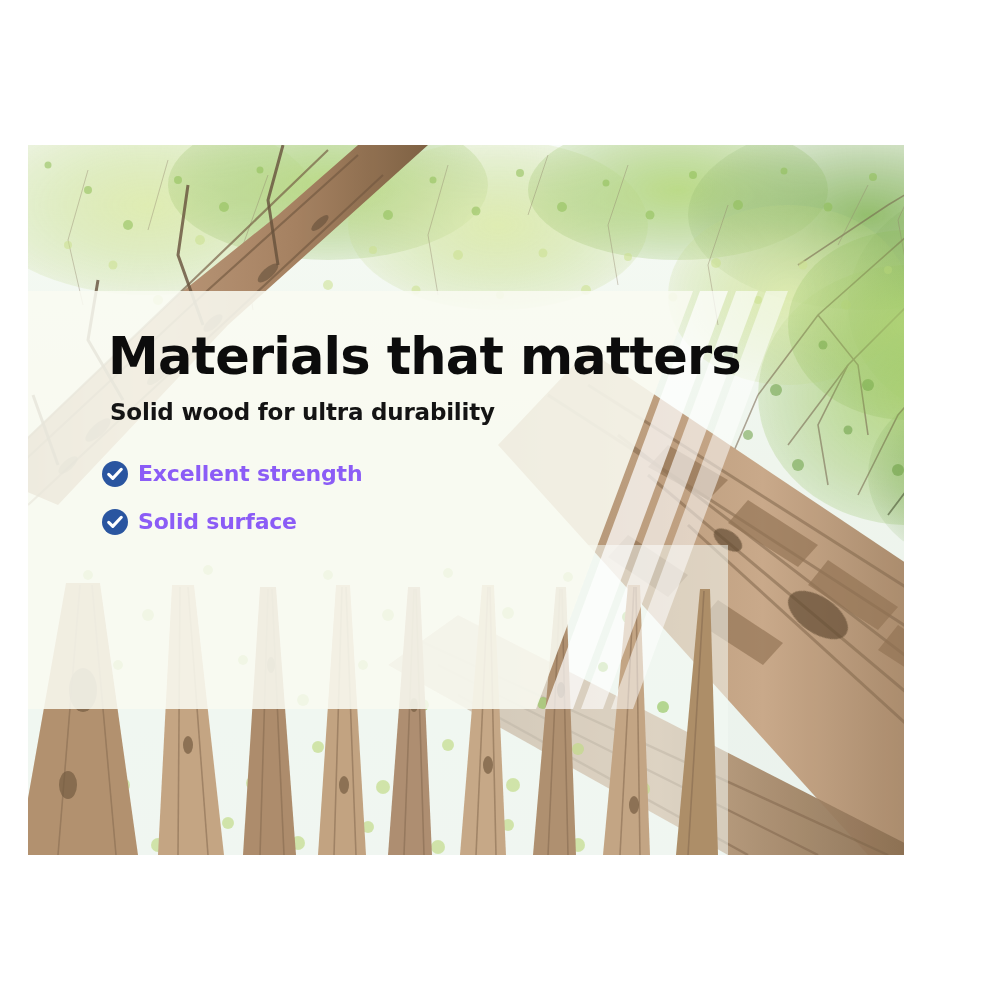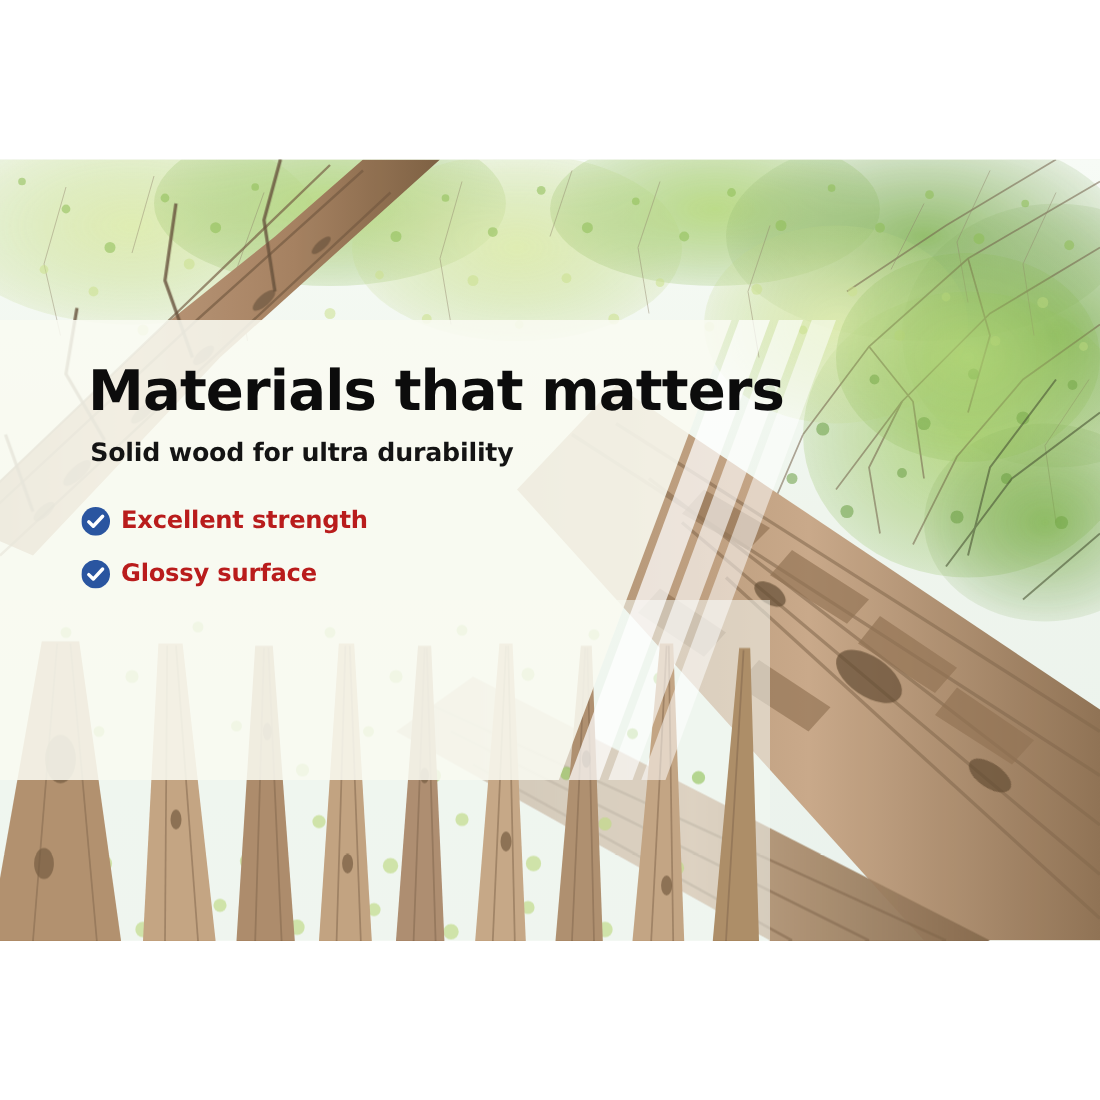--- a/index.html
+++ b/index.html
@@ -7,24 +7,25 @@
     margin: 0;
     padding: 0;
     background: #ffffff;
   }
   body {
     font-family: "Liberation Sans", sans-serif;
   }
 
   #canvas {
     position: relative;
-    width: 1000px;
+    width: 876px;
     height: 1000px;
     background: #ffffff;
     overflow: hidden;
+    margin-left: 28px;
   }
 
   
   .photo-band {
     position: absolute;
     left: 0;
     top: 145px;
     width: 1000px;
     height: 710px;
     overflow: hidden;
@@ -119,21 +120,21 @@
     display: block;
   }
 
   .bullet-label {
     margin-left: 10px;
     font-family: "DejaVu Sans", sans-serif;
     font-weight: 600;
     font-size: 22px;
     line-height: 26px;
     letter-spacing: -0.2px;
-    color: #b91c1c;
+    color: #8b5cf6;
     white-space: nowrap;
   }
 </style>
 </head>
 <body>
 
 <div id="canvas">
 
   <div class="photo-band">
     <svg class="photo-svg" viewBox="0 0 1000 710" preserveAspectRatio="none">
@@ -467,21 +468,21 @@
           <path d="M6.7 13.4 L10.8 17.4 L19.3 8.3" stroke="#ffffff" stroke-width="3.1" fill="none" stroke-linecap="round" stroke-linejoin="round"></path>
         </svg>
         <span class="bullet-label">Excellent strength</span>
       </li>
 
       <li class="bullet">
         <svg class="check-icon" viewBox="0 0 26 26">
           <circle cx="13" cy="13" r="13" fill="#2a55a0"></circle>
           <path d="M6.7 13.4 L10.8 17.4 L19.3 8.3" stroke="#ffffff" stroke-width="3.1" fill="none" stroke-linecap="round" stroke-linejoin="round"></path>
         </svg>
-        <span class="bullet-label">Glossy surface</span>
+        <span class="bullet-label">Solid surface</span>
       </li>
 
 
 
     </ul>
   </div>
 
 </div>
 
 </body></html>

